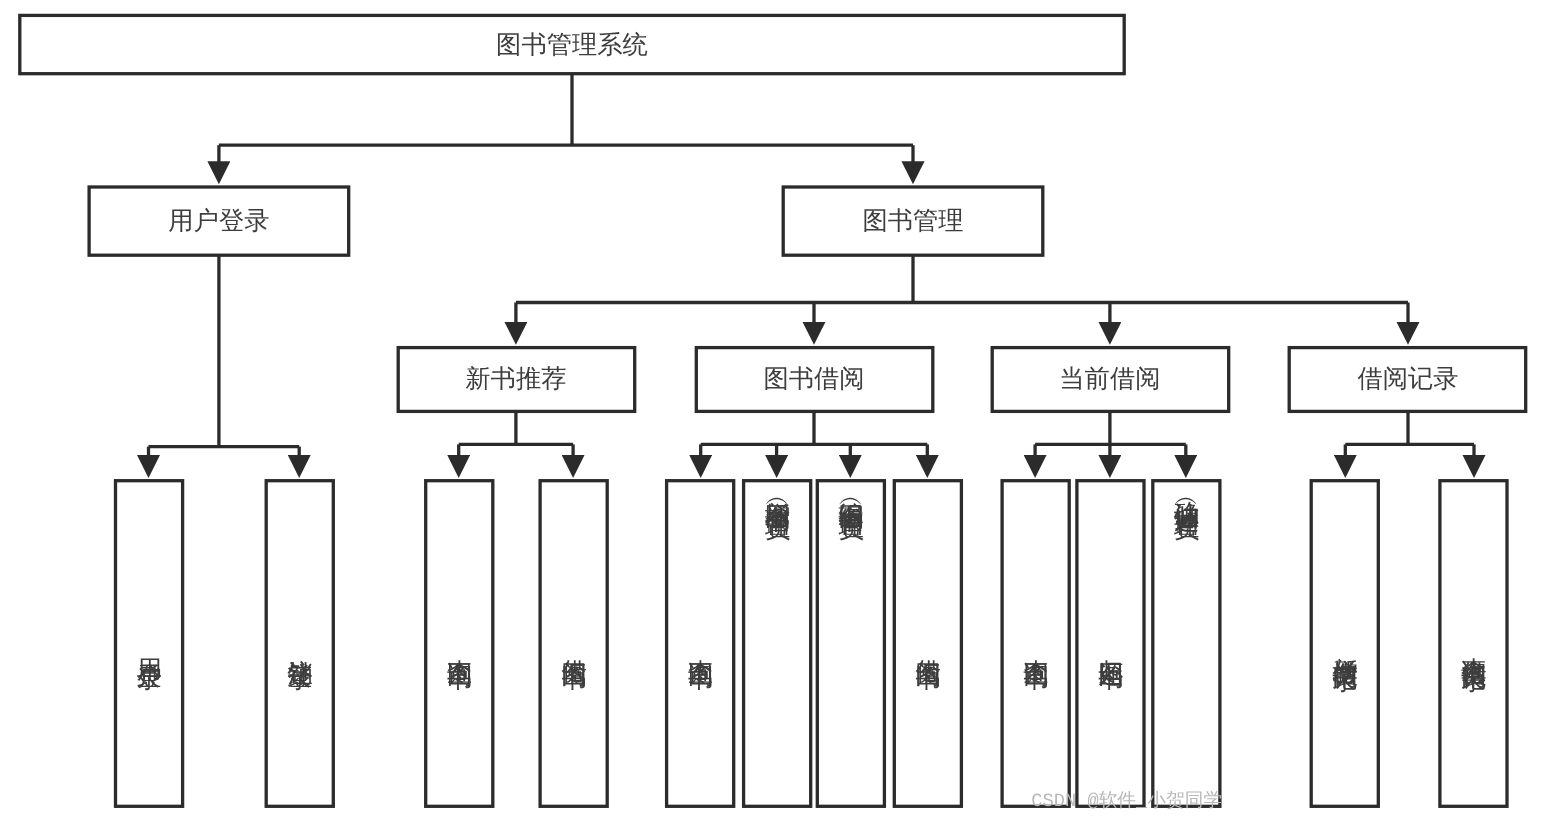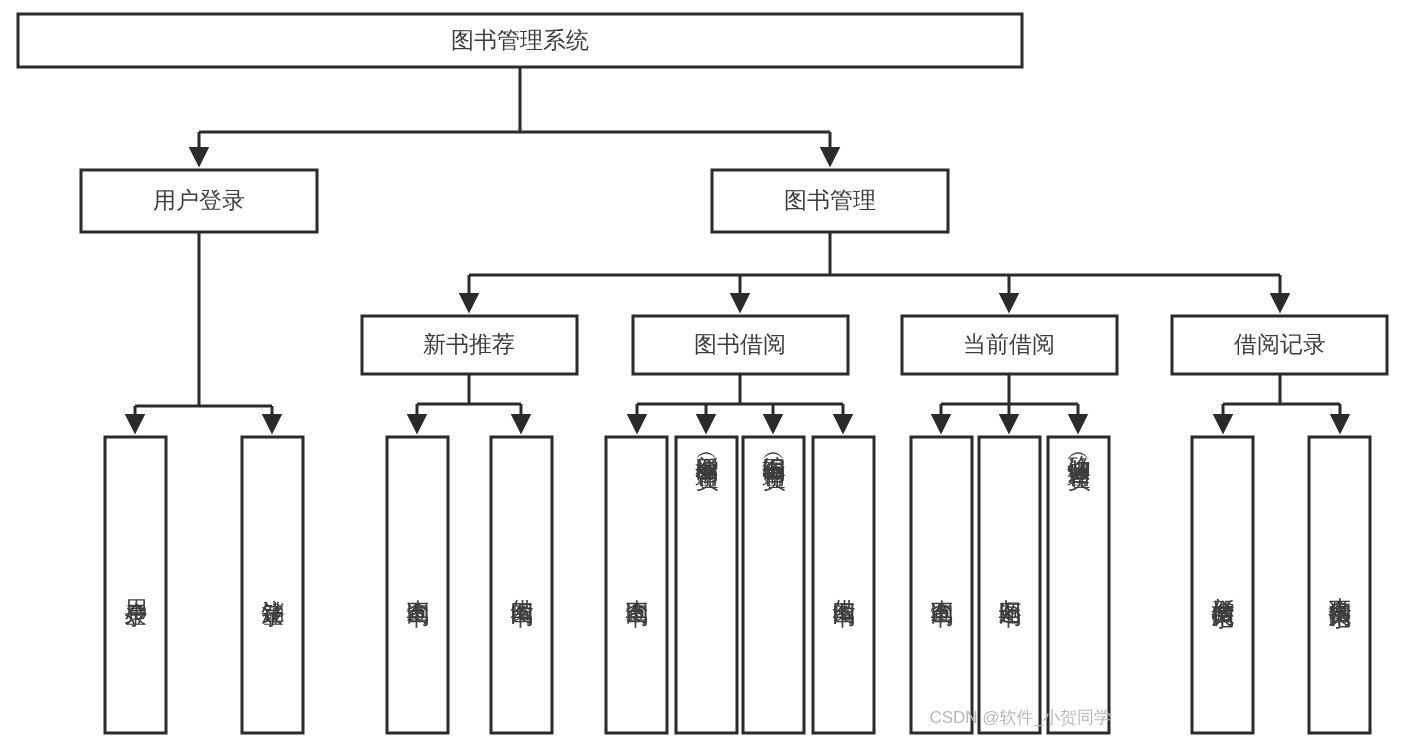--- a/index.html
+++ b/index.html
@@ -57,22 +57,22 @@
     font-family: "Liberation Sans", sans-serif;
     font-size: 23px;
     color: #3d3d3d;
     line-height: 1.12;
     letter-spacing: 2px;
     white-space: nowrap;
   }
   .watermark {
     position: absolute;
     right: 8px;
-    bottom: 18px;
-    font-family: Liberation Sans, sans-serif;
+    bottom: 8px;
+    font-family: Liberation Mono, monospace;
     font-size: 17px;
     color: #b8b8b8;
     white-space: nowrap;
     user-select: none;
   }
 </style>
 </head>
 <body>
 
 <div id="diagram-root">

